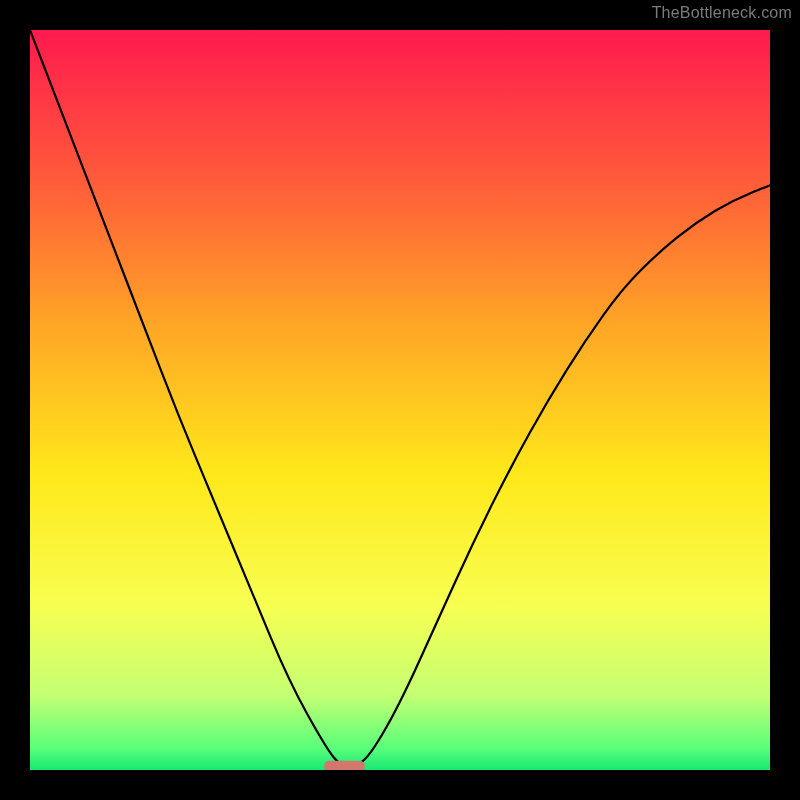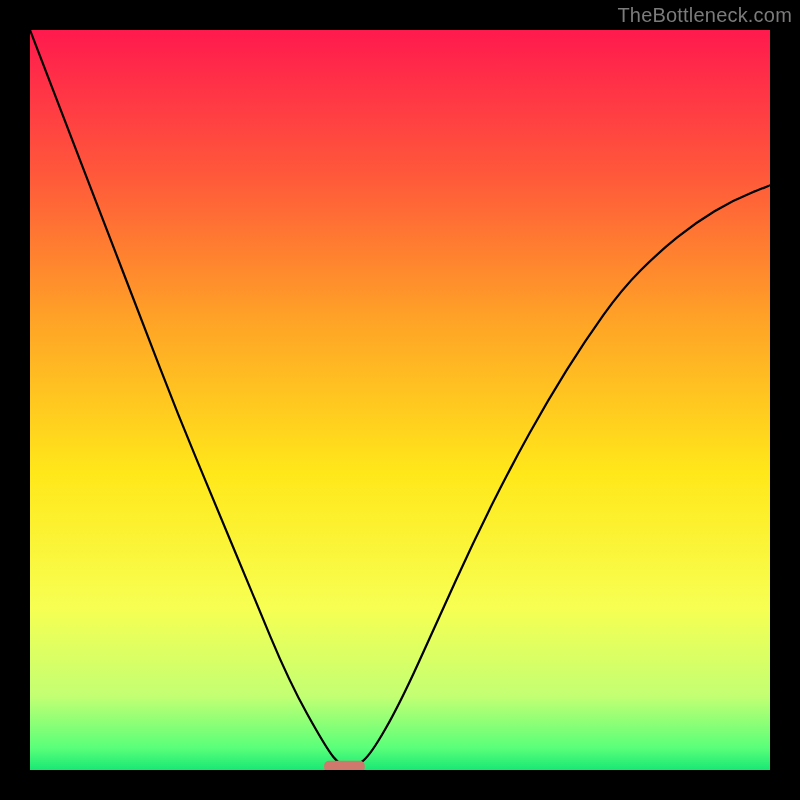--- a/index.html
+++ b/index.html
@@ -24,21 +24,21 @@
     top: 30px;
     left: 30px;
     width: 740px;
     height: 740px;
   }
   .watermark {
     position: absolute;
     top: 4px;
     right: 8px;
     color: #7b7b7b;
-    font-size: 20px;
+    font-size: 16px;
     letter-spacing: 0.2px;
     font-weight: 400;
   }
 </style>
 </head>
 <body>
 
 <div class="frame">
   <div class="watermark">TheBottleneck.com</div>
 

